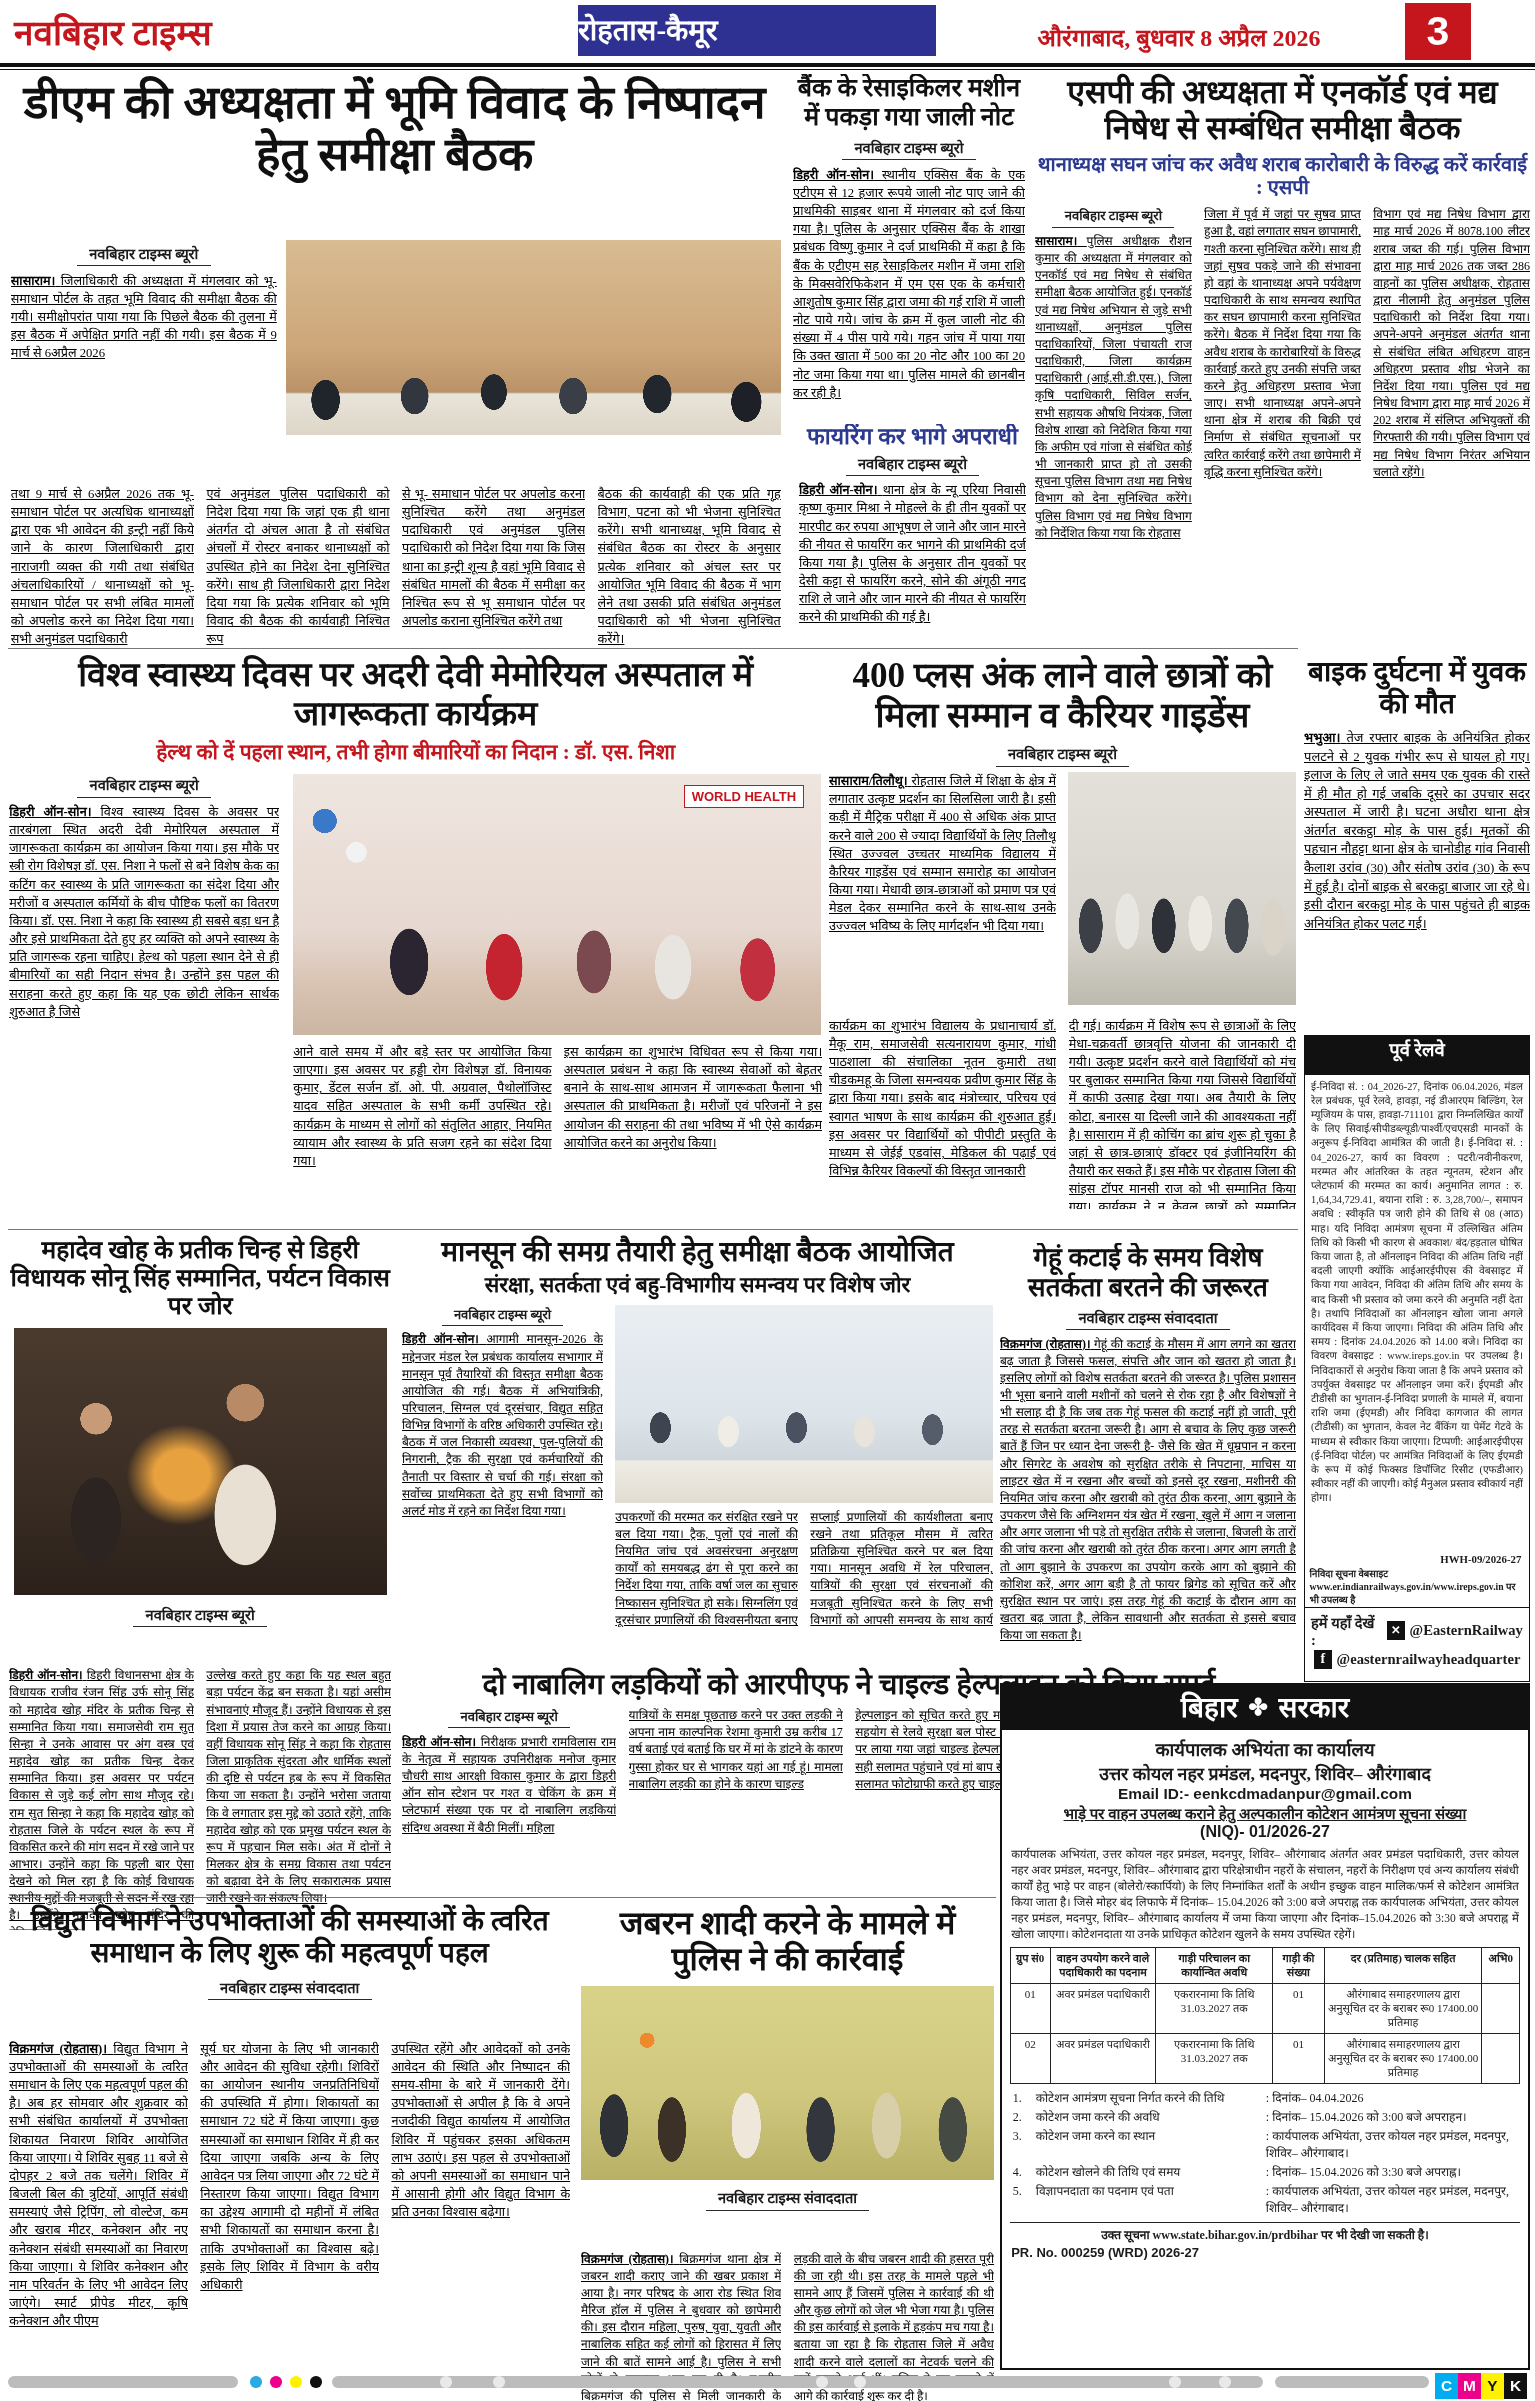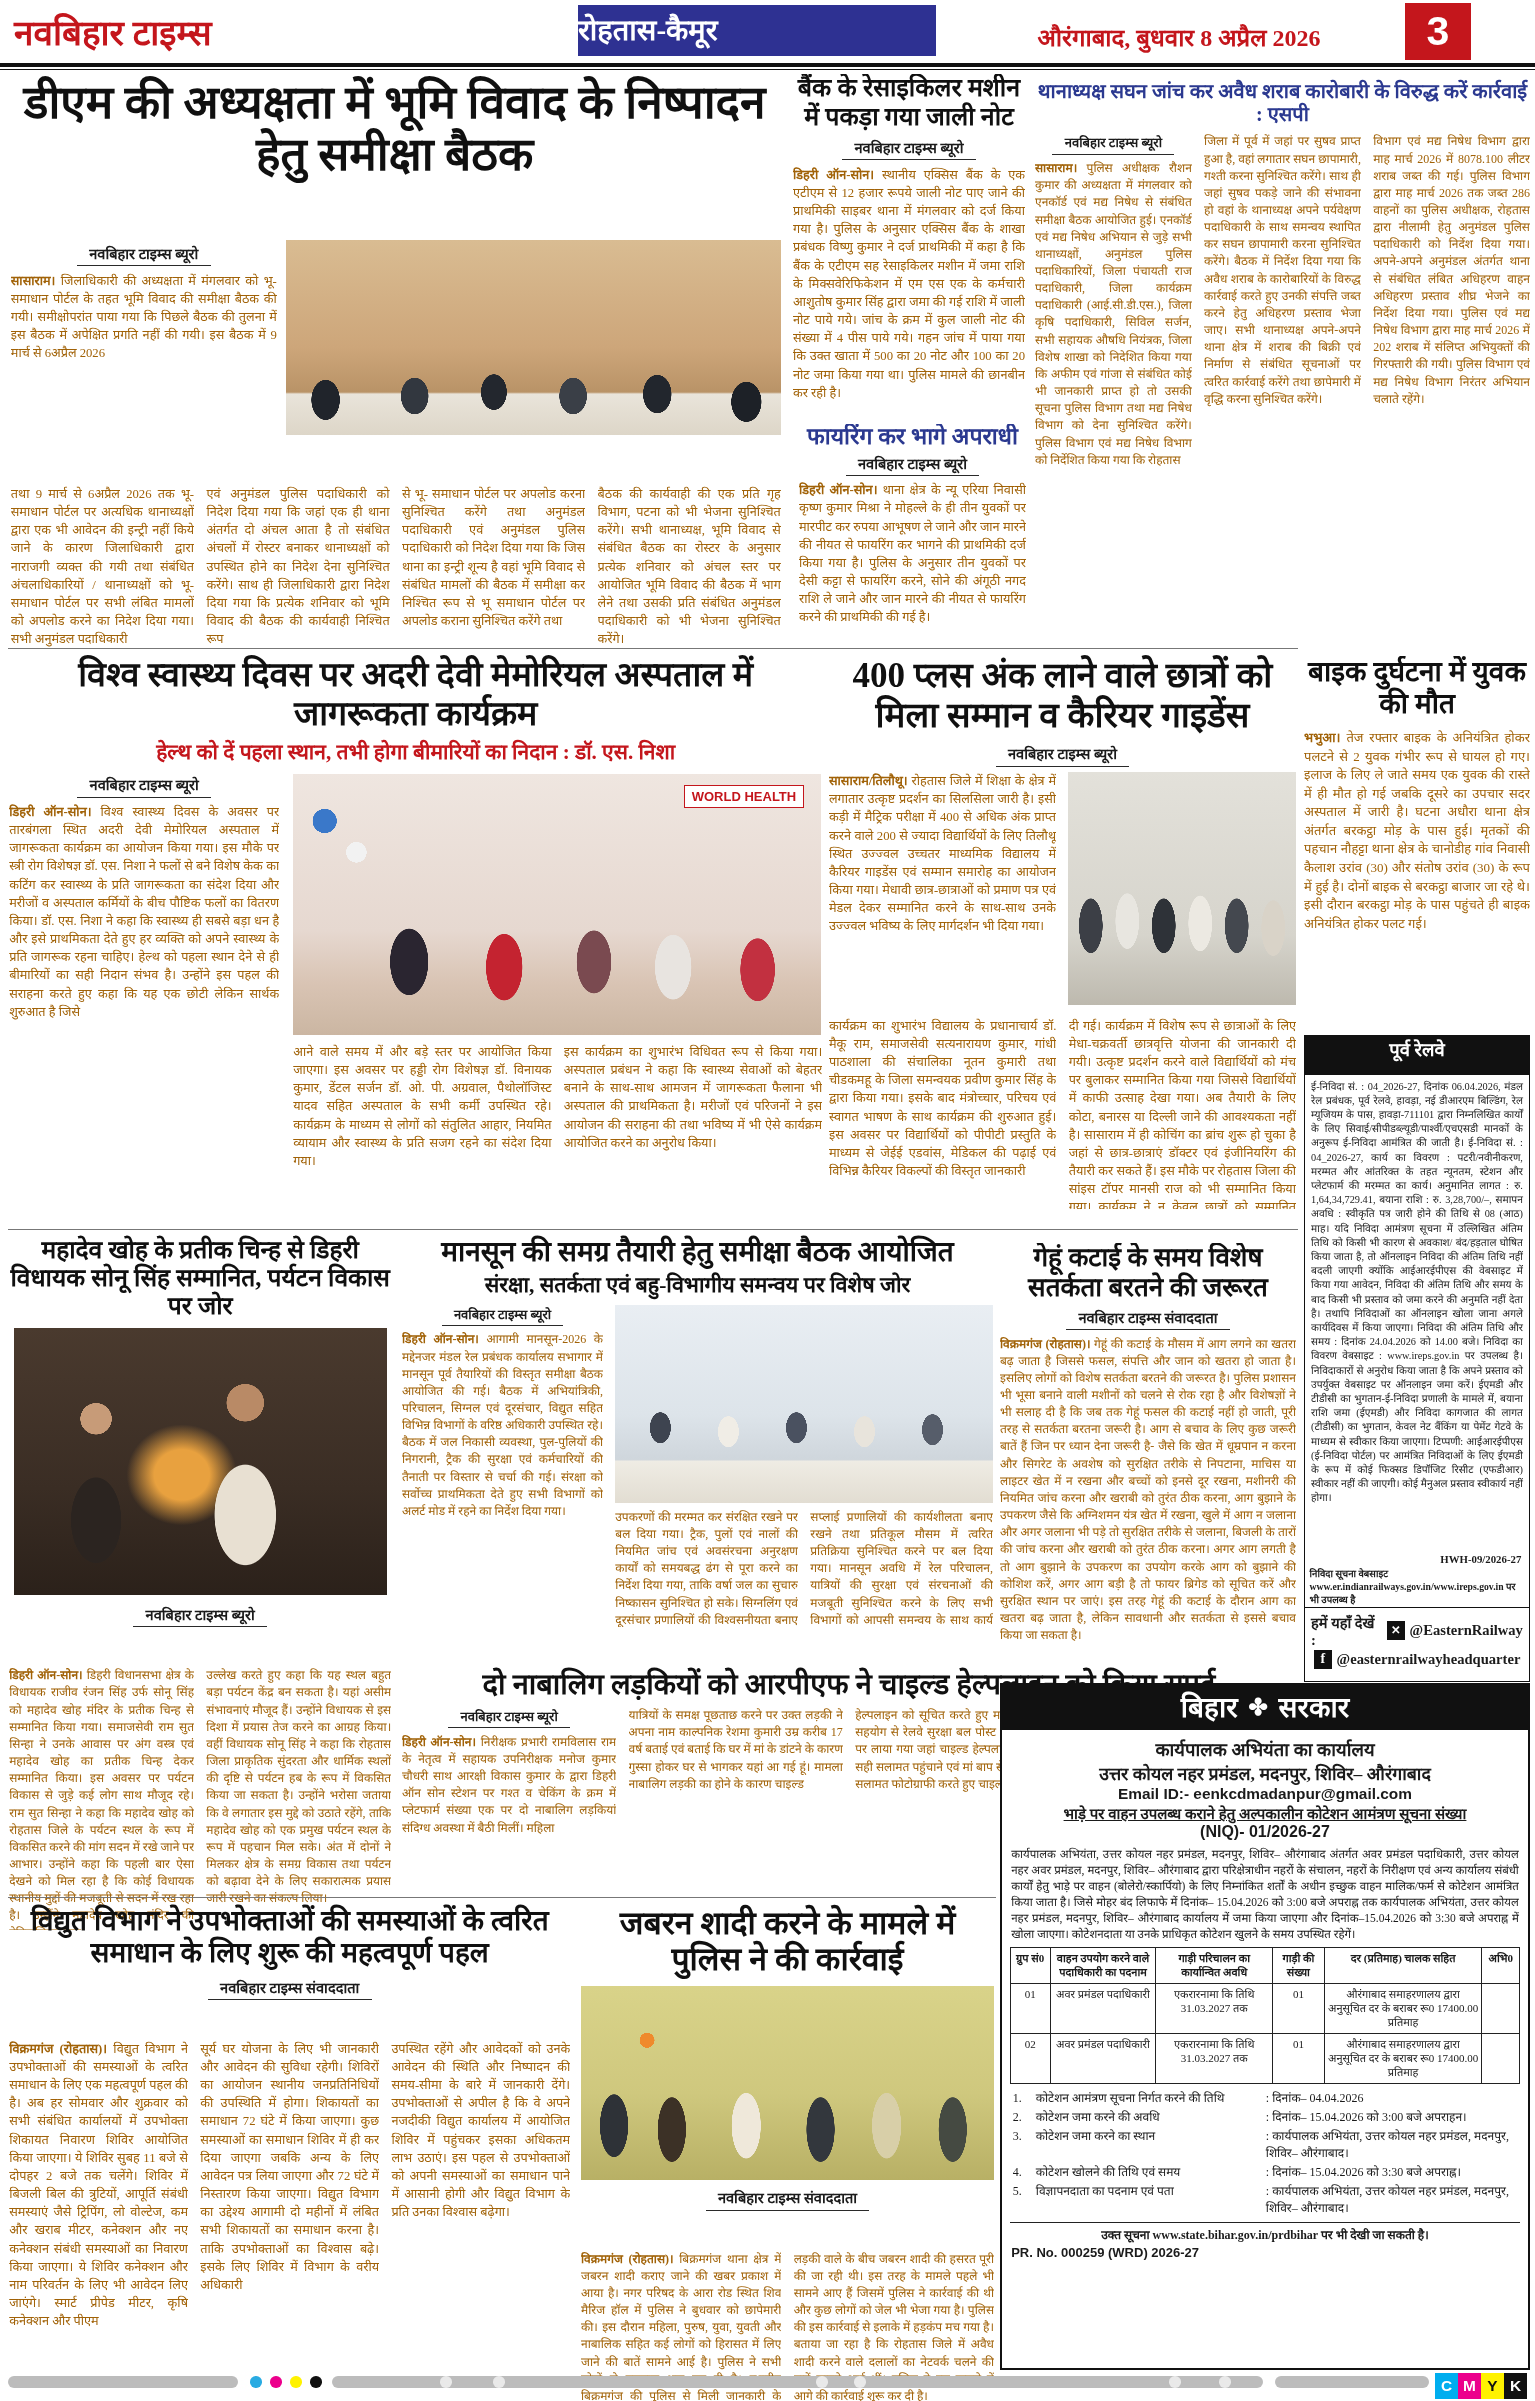--- a/index.html
+++ b/index.html
@@ -1,20 +1,20 @@
 <!DOCTYPE html>
 <html style="font-size:12.3px"><head>
 <meta charset="utf-8">
 <style>
   html,body{margin:0;padding:0;background:#fff;}
   .page{position:relative;width:1536px;height:2401px;background:#fff;overflow:hidden;
         font-family:"Liberation Serif","DejaVu Serif",serif;color:#1b1b1b;}
   .abs{position:absolute;}
   .hl{font-weight:700;text-align:center;color:#101010;line-height:1.14;font-family:"Liberation Serif","DejaVu Serif",serif;}
-  .bt{font-size:12.7px;line-height:1.43;text-align:justify;color:#a16207;}
+  .bt{font-size:12.7px;line-height:1.43;text-align:justify;color:#000000;text-decoration:underline;}
   .sm{font-size:11.5px;line-height:1.4;text-align:justify;}
   .byline{font-weight:700;text-align:center;font-size:14.6px;border-bottom:1.5px solid #2a2a2a;
           width:max-content;max-width:100%;margin:0 auto 5.4px;padding:0 12.3px 2.3px;}
   .dl{font-weight:700;}
   .cols{display:flex;gap:12.3px;margin-top:40px;}
   .col{flex:1;overflow:hidden;}
   .clip{overflow:hidden;}
   .photo{position:relative;overflow:hidden;background:#cab folk;}
   .rule{background:#111;}
   .sep{border-top:1.2px solid #777;}
@@ -80,20 +80,21 @@
   </div>
 
   <div class="abs clip" style="left:799px;top:424px;width:227px;height:218px;">
     <div class="hl" style="font-size:23px;color:#2b3990;">फायरिंग कर भागे अपराधी</div>
     <div class="byline" style="margin-top:2.3px;">नवबिहार टाइम्स ब्यूरो</div>
     <div class="bt"><span class="dl">डिहरी ऑन-सोन।</span>
       <span>थाना क्षेत्र के न्यू एरिया निवासी कृष्ण कुमार मिश्रा ने मोहल्ले के ही तीन युवकों पर मारपीट कर रुपया आभूषण ले जाने और जान मारने की नीयत से फायरिंग कर भागने की प्राथमिकी दर्ज किया गया है। पुलिस के अनुसार तीन युवकों पर देसी कट्टा से फायरिंग करने, सोने की अंगूठी नगद राशि ले जाने और जान मारने की नीयत से फायरिंग करने की प्राथमिकी की गई है।</span></div>
   </div>
 
   <div class="abs" style="left:1035px;top:74px;width:495px;">
+    <div class="hl" style="font-size:32px;">एसपी की अध्यक्षता में एनकॉर्ड एवं मद्य निषेध से सम्बंधित समीक्षा बैठक</div>
     <div class="hl" style="font-size:20px;color:#2b3990;margin-top:6.1px;">थानाध्यक्ष सघन जांच कर अवैध शराब कारोबारी के विरुद्ध करें कार्रवाई : एसपी</div>
     <div class="cols" style="margin-top:7.7px;height:430px;">
       <div class="col">
         <div class="byline" style="font-size:13px;">नवबिहार टाइम्स ब्यूरो</div>
         <div class="bt" style="font-size:12px;"><span class="dl">सासाराम।</span>
           <span>पुलिस अधीक्षक रौशन कुमार की अध्यक्षता में मंगलवार को एनकॉर्ड एवं मद्य निषेध से संबंधित समीक्षा बैठक आयोजित हुई। एनकॉर्ड एवं मद्य निषेध अभियान से जुड़े सभी थानाध्यक्षों, अनुमंडल पुलिस पदाधिकारियों, जिला पंचायती राज पदाधिकारी, जिला कार्यक्रम पदाधिकारी (आई.सी.डी.एस.), जिला कृषि पदाधिकारी, सिविल सर्जन, सभी सहायक औषधि नियंत्रक, जिला विशेष शाखा को निदेशित किया गया कि अफीम एवं गांजा से संबंधित कोई भी जानकारी प्राप्त हो तो उसकी सूचना पुलिस विभाग तथा मद्य निषेध विभाग को देना सुनिश्चित करेंगे। पुलिस विभाग एवं मद्य निषेध विभाग को निर्देशित किया गया कि रोहतास</span></div>
       </div>
       <div class="col bt" style="font-size:12px;">जिला में पूर्व में जहां पर सुषव प्राप्त हुआ है, वहां लगातार सघन छापामारी, गश्ती करना सुनिश्चित करेंगे। साथ ही जहां सुषव पकड़े जाने की संभावना हो वहां के थानाध्यक्ष अपने पर्यवेक्षण पदाधिकारी के साथ समन्वय स्थापित कर सघन छापामारी करना सुनिश्चित करेंगे। बैठक में निर्देश दिया गया कि अवैध शराब के कारोबारियों के विरुद्ध कार्रवाई करते हुए उनकी संपत्ति जब्त करने हेतु अधिहरण प्रस्ताव भेजा जाए। सभी थानाध्यक्ष अपने-अपने थाना क्षेत्र में शराब की बिक्री एवं निर्माण से संबंधित सूचनाओं पर त्वरित कार्रवाई करेंगे तथा छापेमारी में वृद्धि करना सुनिश्चित करेंगे।</div>
       <div class="col bt" style="font-size:12px;">विभाग एवं मद्य निषेध विभाग द्वारा माह मार्च 2026 में 8078.100 लीटर शराब जब्त की गई। पुलिस विभाग द्वारा माह मार्च 2026 तक जब्त 286 वाहनों का पुलिस अधीक्षक, रोहतास द्वारा नीलामी हेतु अनुमंडल पुलिस पदाधिकारी को निर्देश दिया गया। अपने-अपने अनुमंडल अंतर्गत थाना से संबंधित लंबित अधिहरण वाहन अधिहरण प्रस्ताव शीघ्र भेजने का निर्देश दिया गया। पुलिस एवं मद्य निषेध विभाग द्वारा माह मार्च 2026 में 202 शराब में संलिप्त अभियुक्तों की गिरफ्तारी की गयी। पुलिस विभाग एवं मद्य निषेध विभाग निरंतर अभियान चलाते रहेंगे।</div>
     </div>

